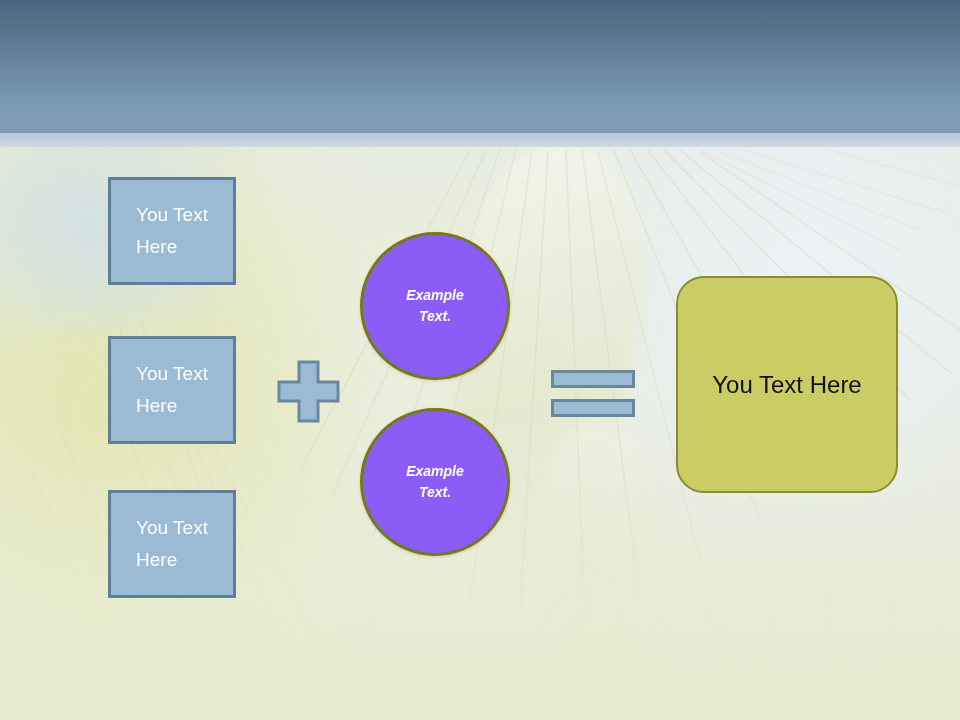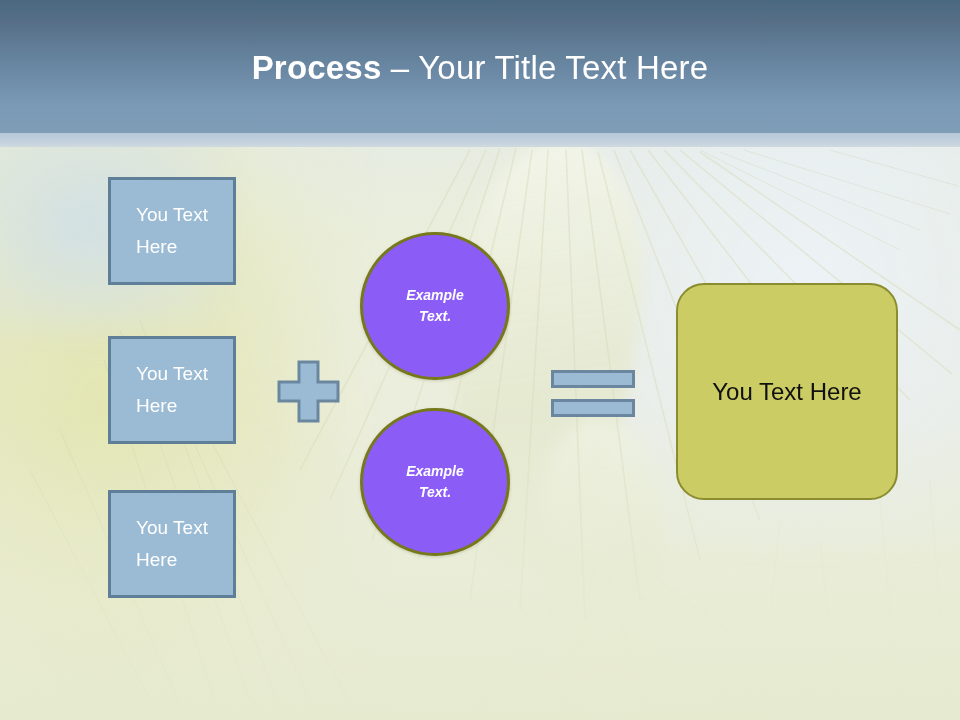--- a/index.html
+++ b/index.html
@@ -236,21 +236,21 @@
     justify-content: center;
     box-shadow: 0 1px 3px rgba(80,80,40,0.22);
   }
   #green-circle-1 { left: 360px; top: 232px; }
   #green-circle-2 { left: 360px; top: 408px; }
 
   
   #result-box {
     position: absolute;
     left: 676px;
-    top: 283px;
+    top: 276px;
     width: 222px;
     height: 217px;
     box-sizing: border-box;
     background: #cbcc63;
     border: 2px solid #8b8c2f;
     border-radius: 28px;
     color: #101010;
     font-size: 24px;
     line-height: 30px;
     text-align: center;
@@ -320,23 +320,20 @@
           <path d="M830 150 L958 186"></path>
         </g>
       </svg>
     </div>
 
     <div class="bg-bottom"></div>
   </div>
 
   <div class="header-band"></div>
   <div class="header-strip"></div>
-  <div class="slide-title">
-    <span class="t-bold">Process</span><span class="t-rest"> – Your Title Text Here</span>
-  </div>
 
   <div id="blue-box-1" class="blue-box">
     <span class="bb-wrap">
       <span class="bb-text">You Text</span>
       <span class="bb-text">Here</span>
     </span>
   </div>
 
   <div id="blue-box-2" class="blue-box">
     <span class="bb-wrap">

